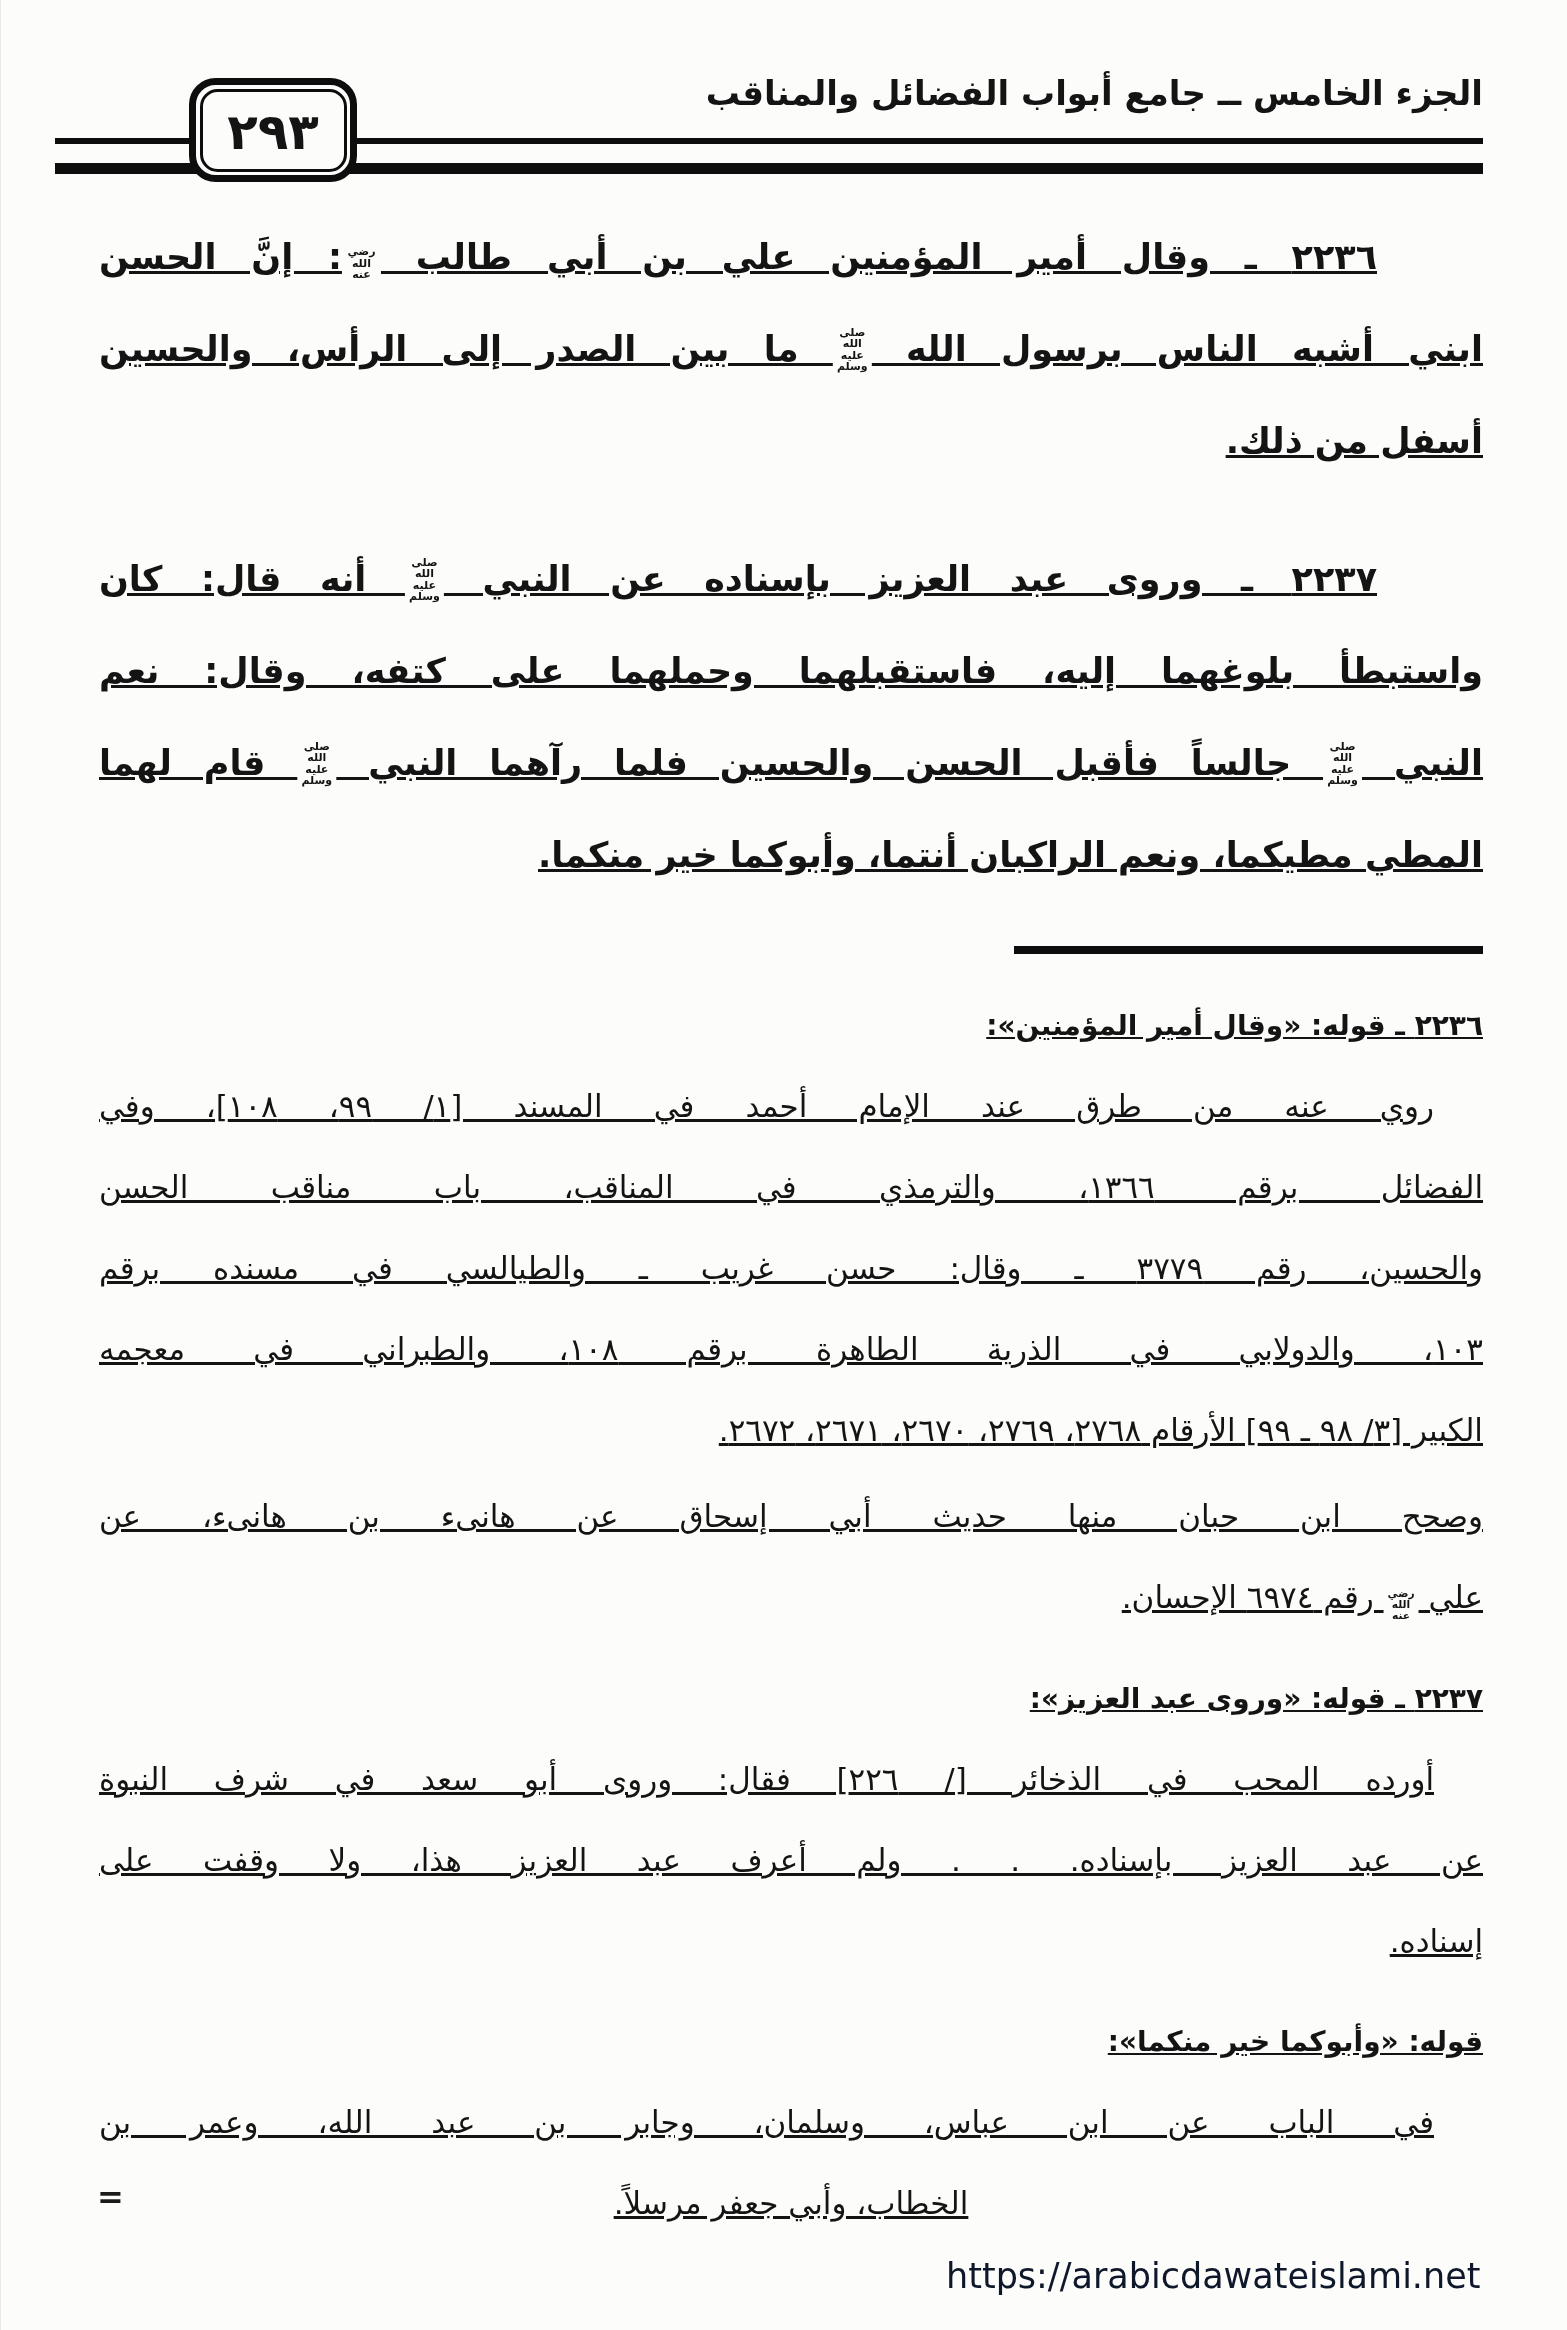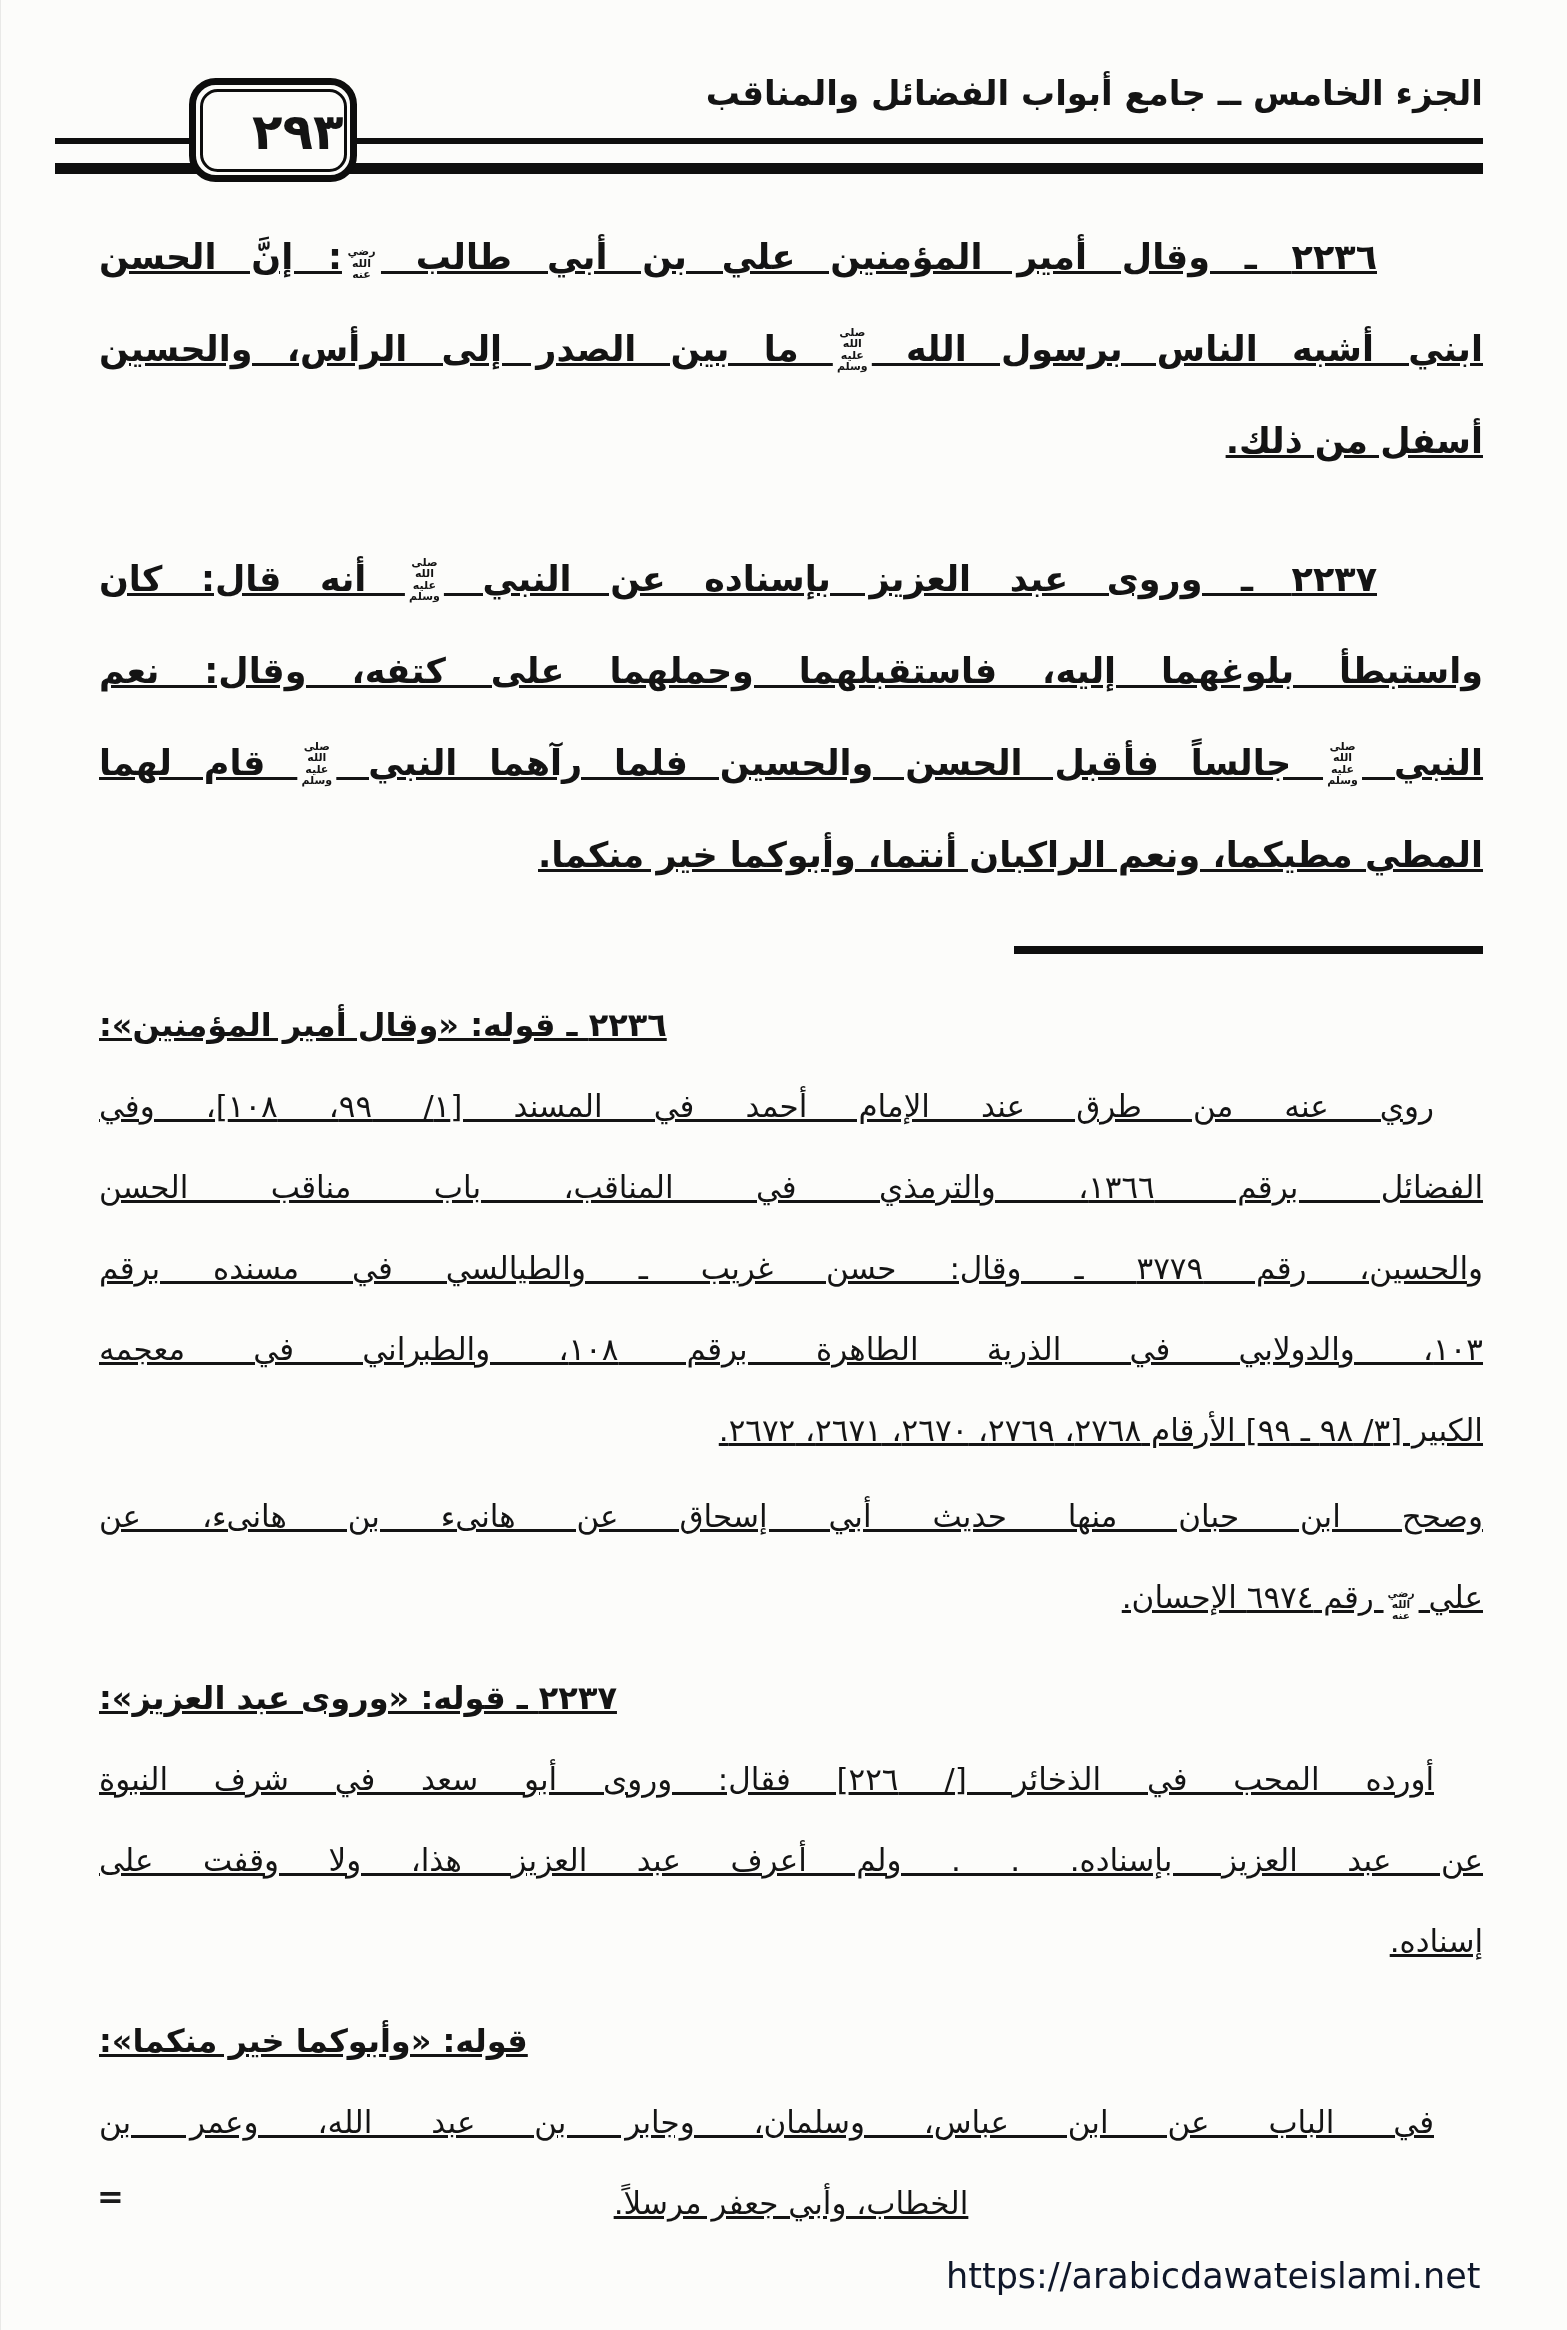--- a/index.html
+++ b/index.html
@@ -31,40 +31,40 @@
     position:absolute;top:78px;left:189px;
     width:168px;height:104px;
     background:#fcfcfa;
     border:7px solid #0d0d0d;border-radius:26.6px;
     box-sizing:border-box;
     z-index:3;
   }
   .badge-inner{
     position:absolute;inset:3.5px;
     border:3.5px solid #0d0d0d;border-radius:17.7px;
-    display:flex;align-items:center;
+    display:flex;align-items:center;justify-content:center;
   }
   .badge-num{font-size:50px;font-weight:bold;line-height:1;padding-top:3.5px;}
   
   .textcol{position:absolute;right:85px;left:99px;}
   #main-text{top:211px;}
   .para + .para{margin-top:46px;}
   .ml,.fl,.fnh{direction:rtl;unicode-bidi:plaintext;text-decoration:underline;}
   .ml{
     font-size:35px;font-weight:bold;
     height:92px;line-height:92px;
   }
   .fl{
     font-size:31px;font-weight:normal;
     height:81px;line-height:81px;
   }
   .fnh{
-    font-size:32px;font-weight:bold;
+    font-size:28px;font-weight:bold;
     height:81px;line-height:81px;
-    text-align:left;
+    text-align:right;
   }
   .fnsec + .fnsec{margin-top:19.5px;}
   .fnp + .fnp{margin-top:5.3px;}
   .j{text-align:justify;text-align-last:justify;}
   .r{text-align:right;text-align-last:right;}
   .c{text-align:center;text-align-last:center;}
   .ml.ind{padding-right:106px;}
   .fl.ind{padding-right:49px;}
   
   .hon{

